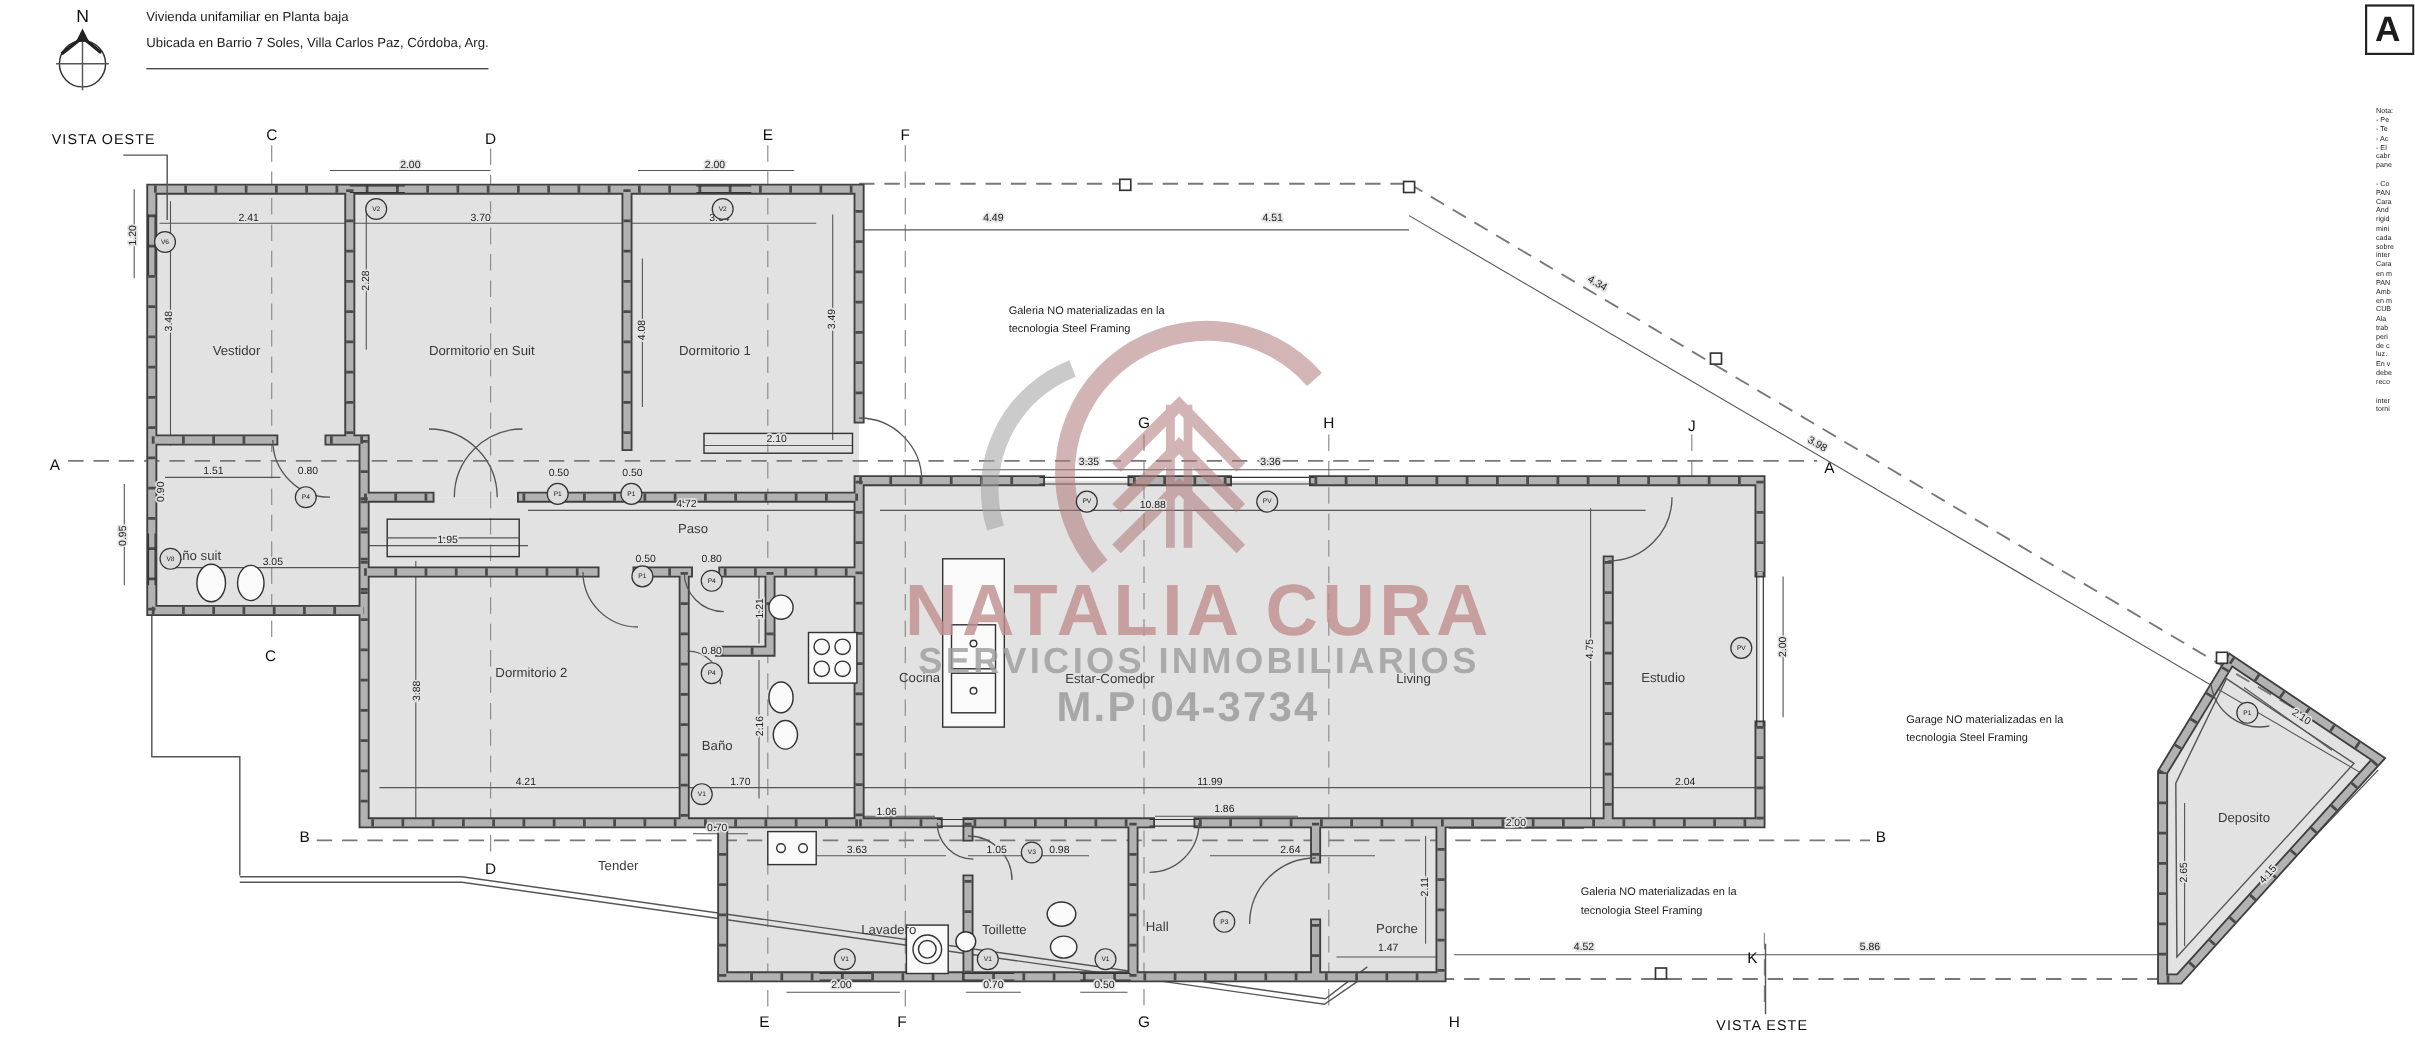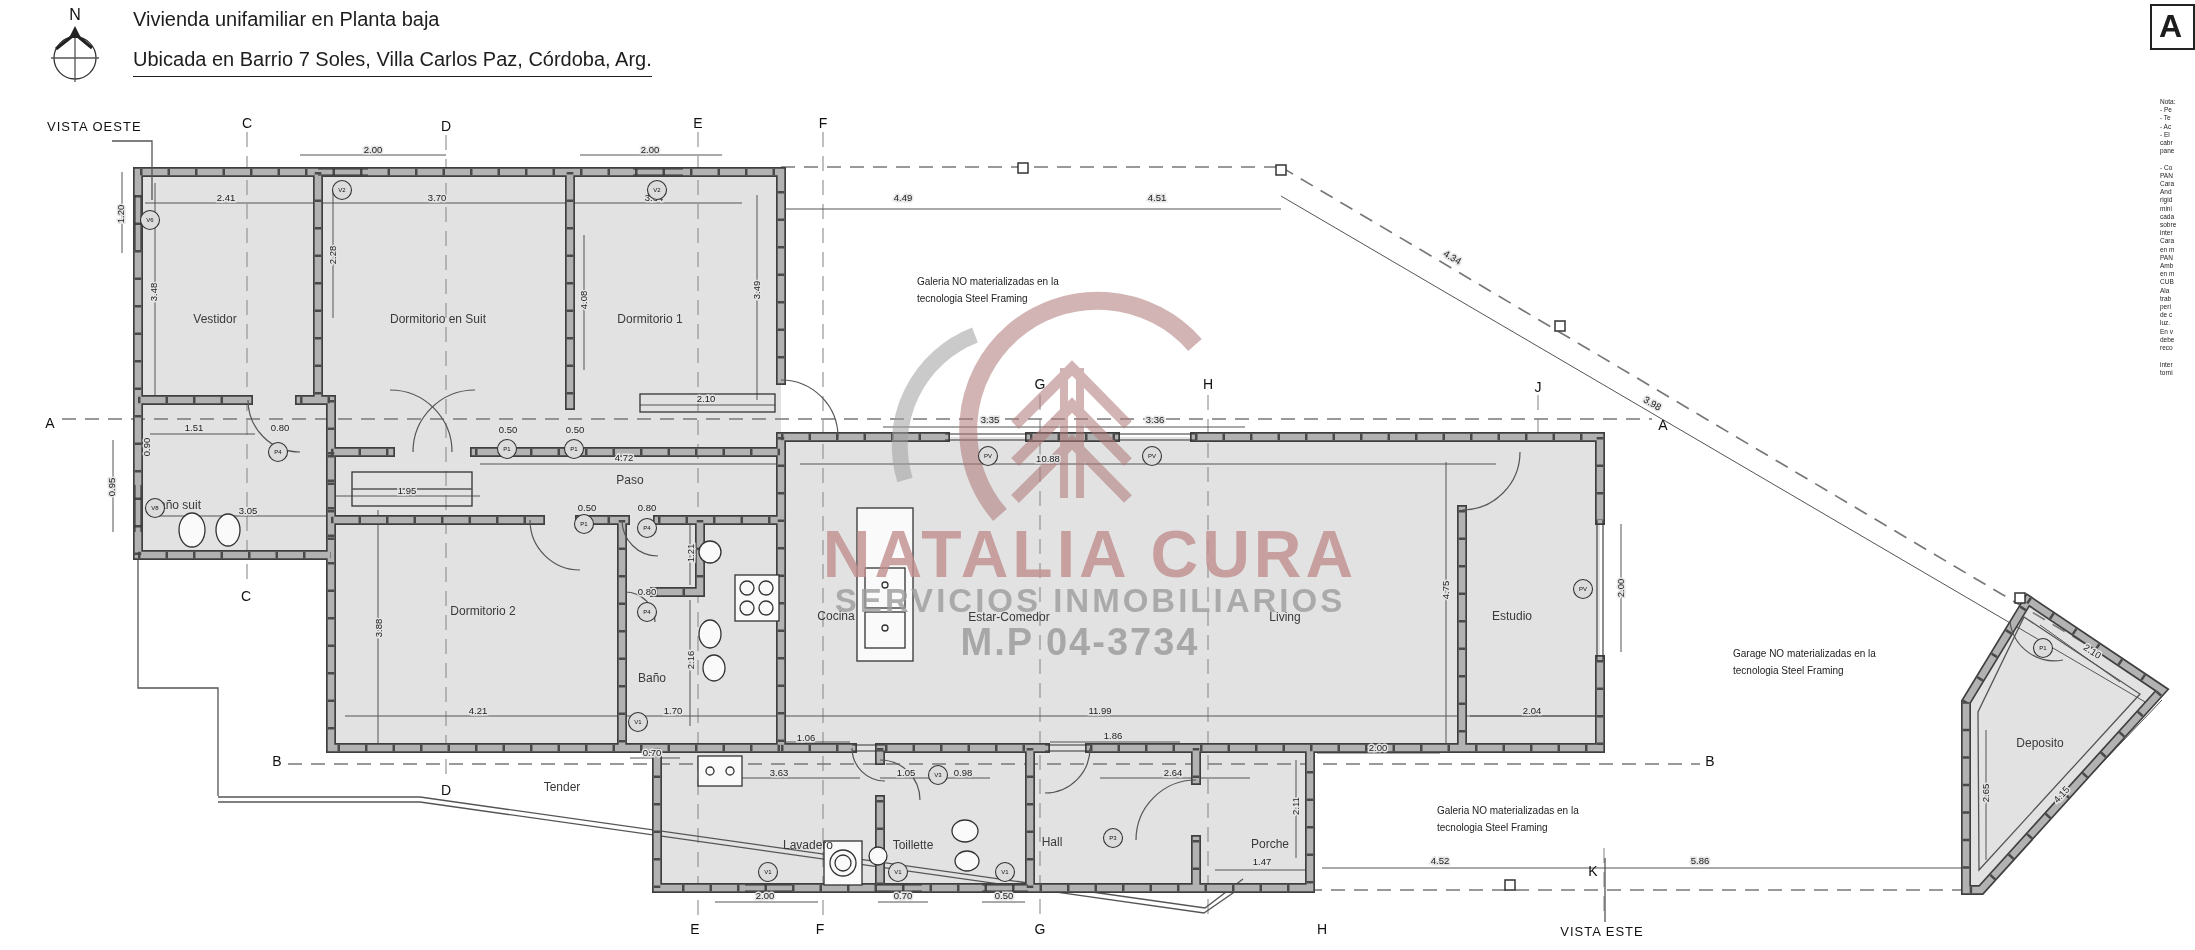--- a/index.html
+++ b/index.html
@@ -1,21 +1,21 @@
 <!DOCTYPE html>
 <html><head>
 <meta charset="utf-8">
 <style>
   html,body{margin:0;padding:0}
   body{width:2195px;height:950px;background:#ffffff;position:relative;overflow:hidden;
        font-family:"Liberation Sans",sans-serif;color:#1d1d1d}
   #plan{position:absolute;left:0;top:0}
-  .hdr{position:absolute;left:133px;font-size:20px;color:#1d1d1d;white-space:nowrap}
+  .hdr{position:absolute;left:133px;font-size:12px;color:#1d1d1d;white-space:nowrap}
   #title{top:8px}
-  #subtitle{top:48px;border-bottom:1.5px solid #1d1d1d;padding-bottom:5px}
+  #subtitle{top:32px;border-bottom:1.5px solid #1d1d1d;padding-bottom:16px}
   
   .fill-room{fill:#e2e2e2;stroke:none}
   .wo{stroke:#3f3f3f;stroke-width:10;fill:none;stroke-linecap:square}
   .wi{stroke:#b2b2b2;stroke-width:6.6;fill:none;stroke-linecap:square}
   .studs{stroke:#4a4a4a;stroke-width:6.6;fill:none;stroke-dasharray:2.5 25}
   .dash{stroke:#787878;stroke-width:1.7;fill:none;stroke-dasharray:14 9}
   .gridline{stroke:#8d8d8d;stroke-width:1.1;fill:none;stroke-dasharray:15 9}
   .dim{stroke:#555;stroke-width:1;fill:none}
   .thin{stroke:#555;stroke-width:1.3;fill:none}
   .win{stroke:#333;stroke-width:1.1;fill:none}

